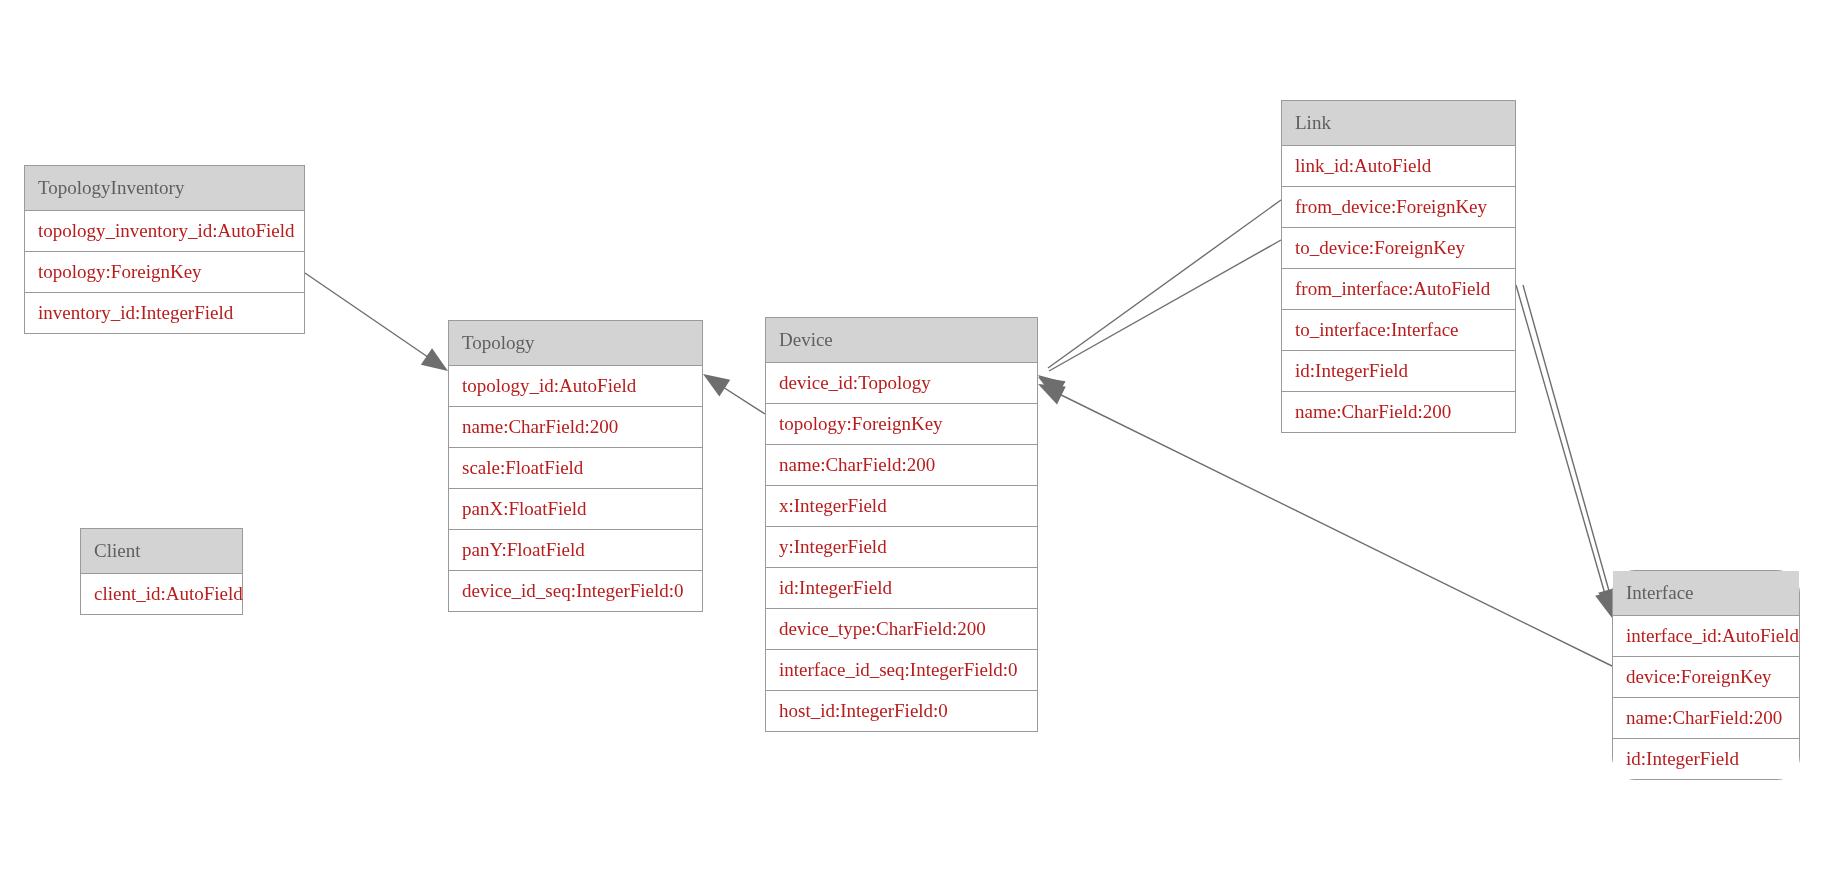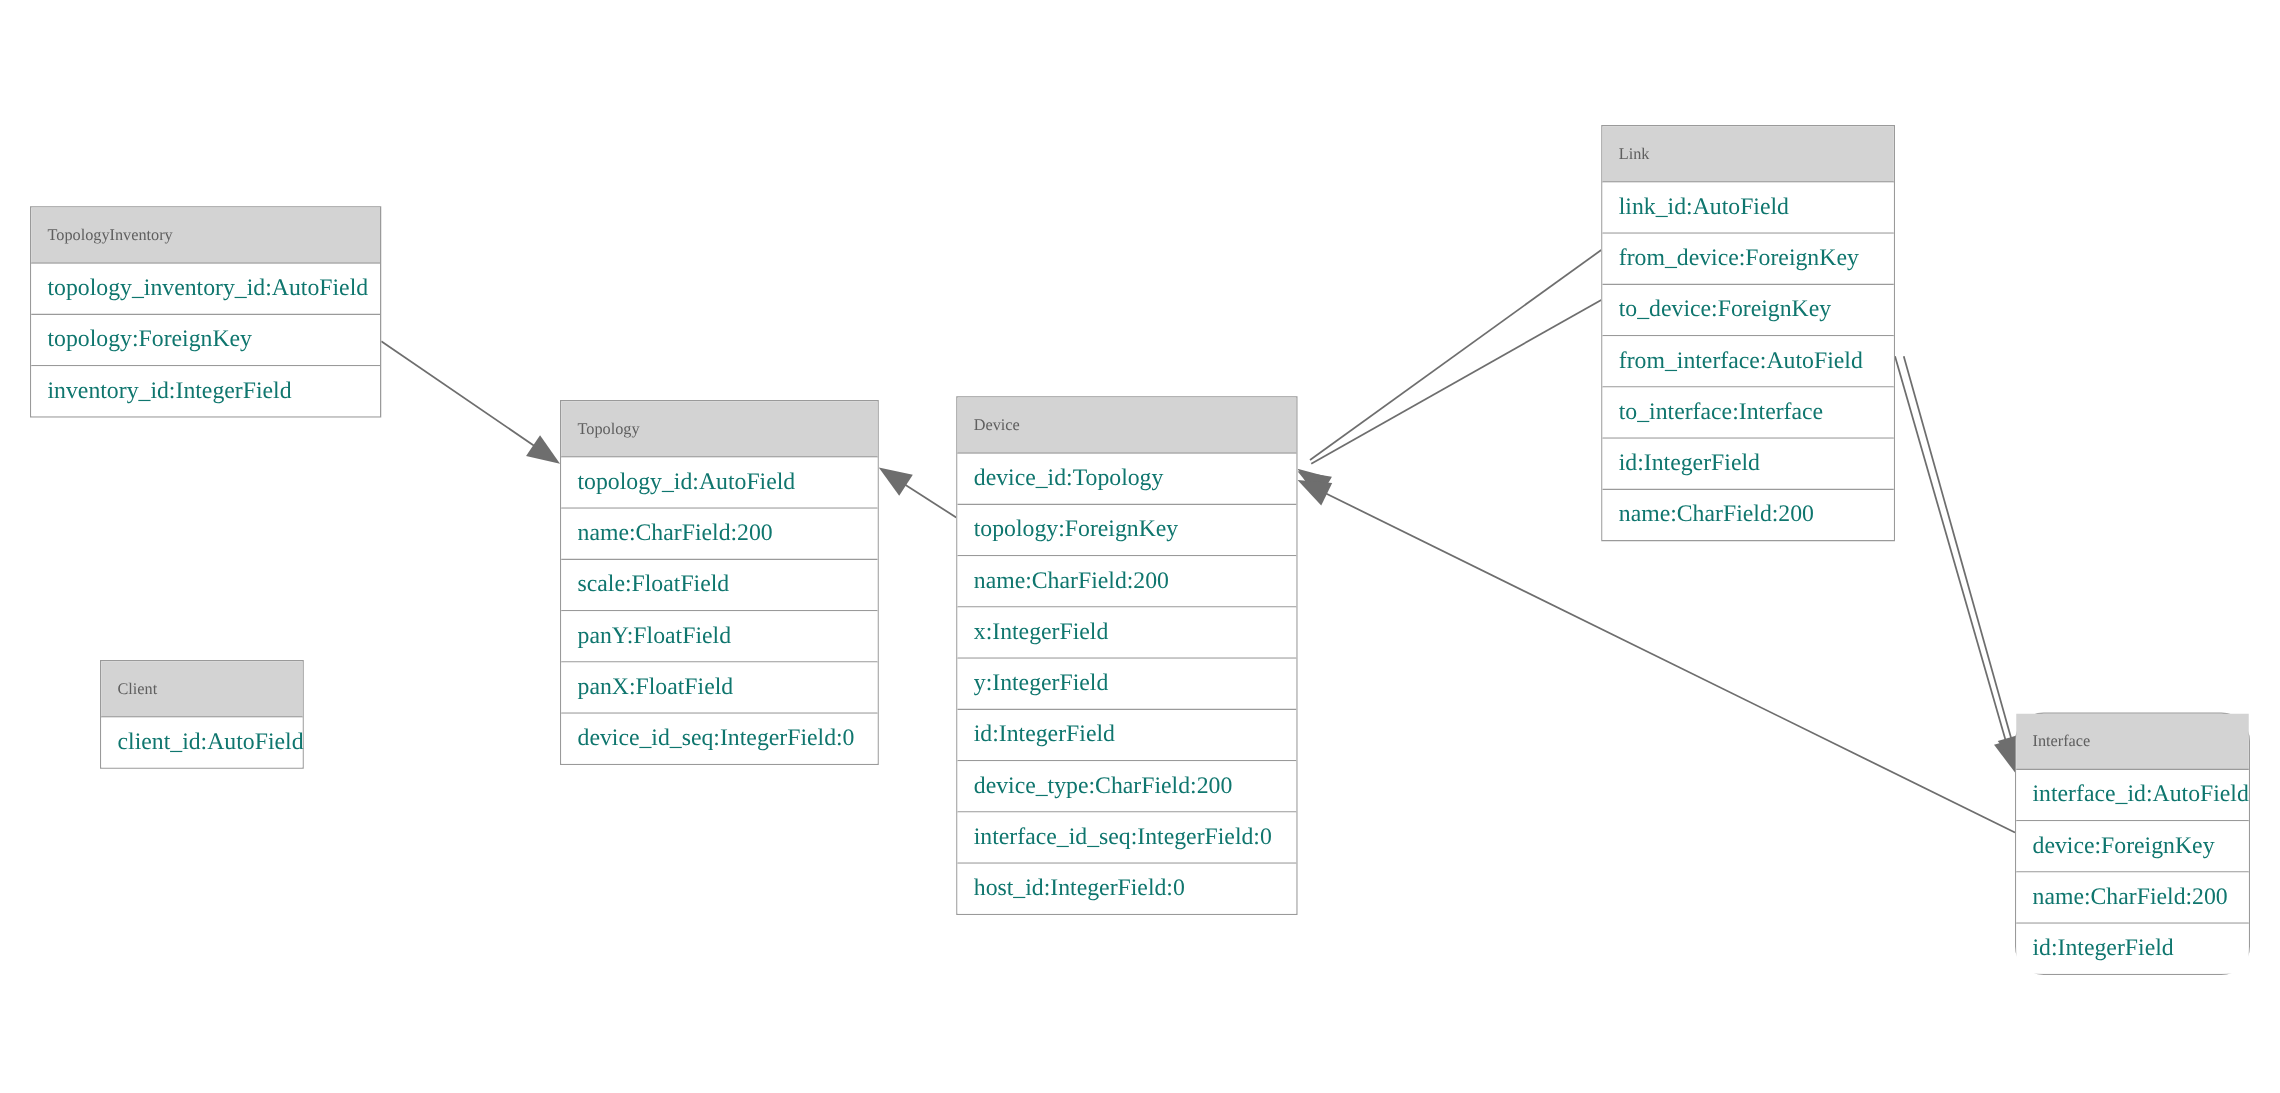--- a/index.html
+++ b/index.html
@@ -29,29 +29,29 @@
     box-sizing: border-box;
     border: 1px solid #9a9a9a;
     background: #ffffff;
     z-index: 2;
   }
   .entity-header {
     box-sizing: border-box;
     background: #d3d3d3;
     border-bottom: 1px solid #9a9a9a;
     color: #5f5f5f;
-    font-size: 13px;
+    font-size: 19px;
     line-height: 20px;
     padding: 12px 0 12px 13px;
     white-space: nowrap;
   }
   .entity-field {
     box-sizing: border-box;
     border-bottom: 1px solid #9a9a9a;
-    color: #0f766e;
+    color: #b91c1c;
     font-size: 19px;
     line-height: 20px;
     padding: 10px 10px 10px 13px;
     white-space: nowrap;
     background: #ffffff;
   }
   .entity-field:last-child {
     border-bottom: none;
   }
 </style>
@@ -90,22 +90,22 @@
       </div>
       <div class="entity" style="left: 80px; top: 528px; width: 163px;">
         <div class="entity-header">Client</div>
         <div class="entity-field">client_id:AutoField</div>
       </div>
       <div class="entity" style="left: 448px; top: 320px; width: 255px;">
         <div class="entity-header">Topology</div>
         <div class="entity-field">topology_id:AutoField</div>
         <div class="entity-field">name:CharField:200</div>
         <div class="entity-field">scale:FloatField</div>
+        <div class="entity-field">panX:FloatField</div>
         <div class="entity-field">panY:FloatField</div>
-        <div class="entity-field">panX:FloatField</div>
         <div class="entity-field">device_id_seq:IntegerField:0</div>
       </div>
       <div class="entity" style="left: 765px; top: 317px; width: 273px;">
         <div class="entity-header">Device</div>
         <div class="entity-field">device_id:Topology</div>
         <div class="entity-field">topology:ForeignKey</div>
         <div class="entity-field">name:CharField:200</div>
         <div class="entity-field">x:IntegerField</div>
         <div class="entity-field">y:IntegerField</div>
         <div class="entity-field">id:IntegerField</div>

